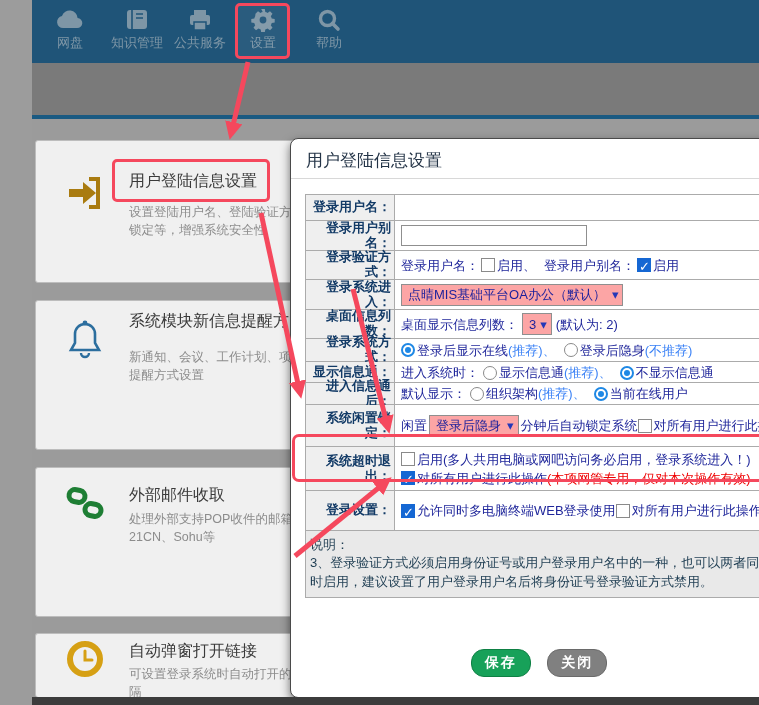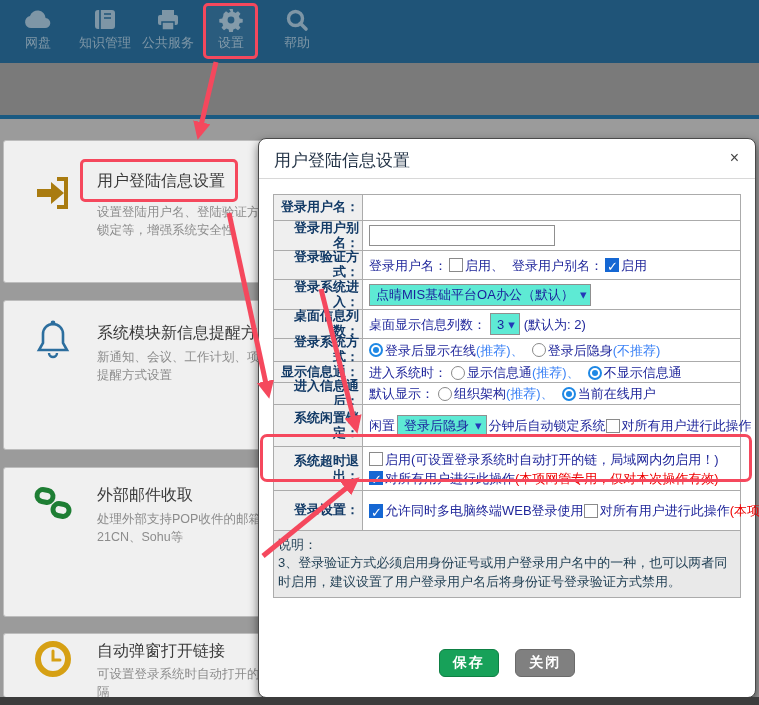--- a/index.html
+++ b/index.html
@@ -1,18 +1,18 @@
 <!DOCTYPE html>
 <html><head>
 <meta charset="utf-8">
 <style>
   * { margin:0; padding:0; box-sizing:border-box; }
   html,body { width:759px; height:705px; overflow:hidden; background:#9C9C9C;
     font-family:"Liberation Sans","DejaVu Sans",sans-serif; }
-  .stage { position:relative; width:674px; height:705px; }
+  .stage { position:relative; width:674px; height:705px;margin-left:32px; }
 
   
   .navbar { position:absolute; left:0; top:0; width:759px; height:63px; background:#1F5478; z-index:1; }
   .nav-item { position:absolute; top:8px; transform:translateX(-50%); text-align:center; color:#7E96A6; cursor:pointer; }
   .nav-item .nicon { display:block; height:26px; margin-bottom:2px; }
   .nav-item .nlabel { display:block; font-size:13px; line-height:14px; white-space:nowrap; }
   .nicon svg { display:inline-block; }
 
   .gray-strip { position:absolute; left:0; top:63px; width:759px; height:52px; background:#7A7A7A; z-index:1; }
   .blue-line  { position:absolute; left:0; top:115px; width:759px; height:4px; background:#1A5A82; z-index:1; }
@@ -45,21 +45,21 @@
   .tvalue.two-line { flex-direction:column; align-items:flex-start; justify-content:center; }
   .vline { display:flex; align-items:center; white-space:nowrap; line-height:19px; }
   .muted { color:#3b82f6; }
   .redtext { color:#EE0000; }
 
   .r1{height:26px} .r2{height:30px} .r3{height:29px} .r4{height:30px} .r5{height:29px}
   .r6{height:23px} .r7{height:21px} .r8{height:22px} .r9{height:42px} .r10{height:44px} .r11{height:40px}
 
   .text-input { width:186px; height:21px; border:1px solid #8F8F8F; background:#FFF; font-size:13px; padding:0 4px; color:#20279B; }
 
-  .sel { display:inline-flex; align-items:center; border:1px solid #8F8F8F; background:#5eead4; height:22px;
+  .sel { display:inline-flex; align-items:center; border:1px solid #8F8F8F; background:#fca5a5; height:22px;
     padding:0 4px 0 6px; color:#1A1F9C; cursor:pointer; white-space:nowrap; }
   .sel::after { content:"▾"; color:#2438B8; font-size:13px; margin-left:6px; }
   .sel.small::after { margin-left:4px; }
 
   .cb { display:inline-block; width:14px; height:14px; border:1px solid #8A8A8A; background:#FFF;
     vertical-align:middle; position:relative; cursor:pointer; flex:none; }
   .cb.checked { background:#1567D3; border-color:#1567D3; }
   .cb.checked::after { content:"✓"; position:absolute; left:1px; top:-2px; color:#FFF; font-size:13px; font-weight:bold; }
 
   .radio { display:inline-block; width:14px; height:14px; border-radius:50%; border:1px solid #8A8A8A;
@@ -67,21 +67,21 @@
   .radio.selected { border:2px solid #1E88E5; }
   .radio.selected::after { content:""; position:absolute; left:2px; top:2px; width:6px; height:6px; border-radius:50%; background:#1E88E5; }
 
   .gap4{margin-left:4px} .gap8{margin-left:8px} .gap2{margin-left:2px}
 
   .notes { background:#E9E9E9; padding:5px 8px 6px 4px; color:#1E3D52; font-size:13px; line-height:1.42; }
   .notes p { margin:0; }
 
   .btn-row { position:absolute; left:0; top:510px; width:100%; text-align:center; }
   .btn { display:inline-block; font-size:14px; font-weight:bold; color:#FFF; padding:4px 13px;
-    border-radius:6px; cursor:pointer; letter-spacing:2px; }
+    border-radius:13px; cursor:pointer; letter-spacing:2px; }
   .btn-save { background:#17A159; border:1px solid #0E8044; margin-right:12px; }
   .btn-close { background:#808080; border:1px solid #6A6A6A; }
 
   
   .redbox { position:absolute; border:3px solid #F5485D; border-radius:5px; z-index:20; pointer-events:none; }
   #annot-nav   { left:203px; top:3px;  width:55px; height:56px; background:rgba(255,255,255,0.05); }
   #annot-title { left:80px; top:159px; width:158px; height:43px; }
   #annot-row   { left:260px; top:434px; width:492px; height:48px; border-radius:7px; }
   #arrows { position:absolute; left:0; top:0; width:759px; height:705px; z-index:21; pointer-events:none; }
 </style>
@@ -156,21 +156,21 @@
   </div>
 
   <div class="card" id="card2">
     <span class="cicon" style="top:18px">
       <svg width="38" height="44" viewBox="0 0 38 44">
           <path fill="none" stroke="#2C6E9E" stroke-width="2.6" d="M19 5a10 10 0 0 0-10 10v9l-4 7h28l-4-7v-9A10 10 0 0 0 19 5z"></path>
           <path fill="none" stroke="#2C6E9E" stroke-width="2.4" d="M15 34a4 4 0 0 0 8 0"></path>
           <circle fill="#2C6E9E" cx="19" cy="4" r="2.4"></circle>
         </svg>
     </span>
-    <span class="ctitle" style="top:22px">系统模块新信息提醒方</span>
+    <span class="ctitle" style="top:10px">系统模块新信息提醒方</span>
     <span class="cdesc" style="top:48px">新通知、会议、工作计划、项</span>
     <span class="cdesc" style="top:66px">提醒方式设置</span>
   </div>
 
   <div class="card" id="card3">
     <span class="cicon" style="top:16px">
       <svg width="40" height="40" viewBox="0 0 40 40">
           <g fill="none" stroke="#1E7E34" stroke-width="5" stroke-linecap="round">
             <rect x="4" y="6" width="16" height="12" rx="6" transform="rotate(12 12 12)"></rect>
             <rect x="20" y="20" width="16" height="12" rx="6" transform="rotate(12 28 26)"></rect>
@@ -308,21 +308,21 @@
 
           </span>
         </div>
       </div>
 
       <div class="trow r10">
         <div class="tlabel">系统超时退出：</div>
         <div class="tvalue two-line">
           <span class="vline">
             <span class="cb"></span>
-            <span class="gap2">启用(可设置登录系统时自动打开的链，局域网内勿启用！)</span>
+            <span class="gap2">启用(多人共用电脑或网吧访问务必启用，登录系统进入！)</span>
           </span>
           <span class="vline">
             <span class="cb checked"></span>
             <span class="gap2">对所有用户进行此操作</span>
             <span class="redtext">(本项网管专用，仅对本次操作有效)</span>
           </span>
         </div>
       </div>
 
       <div class="trow r11">

